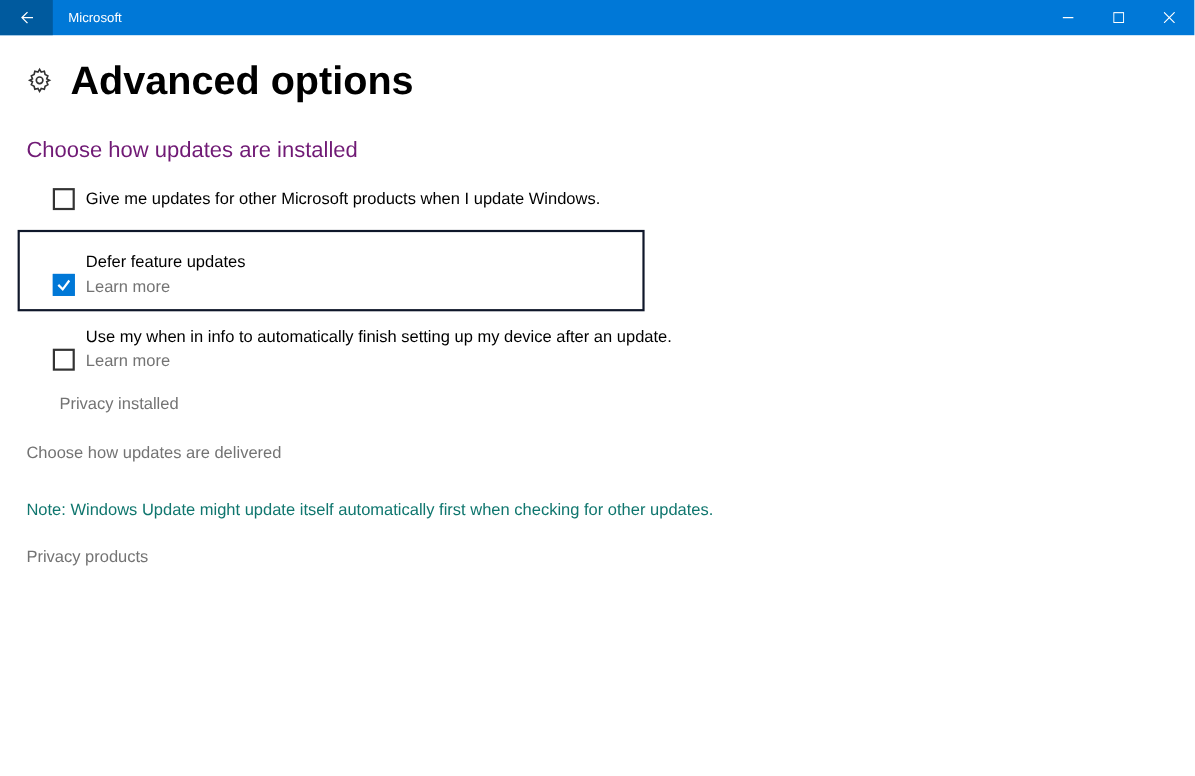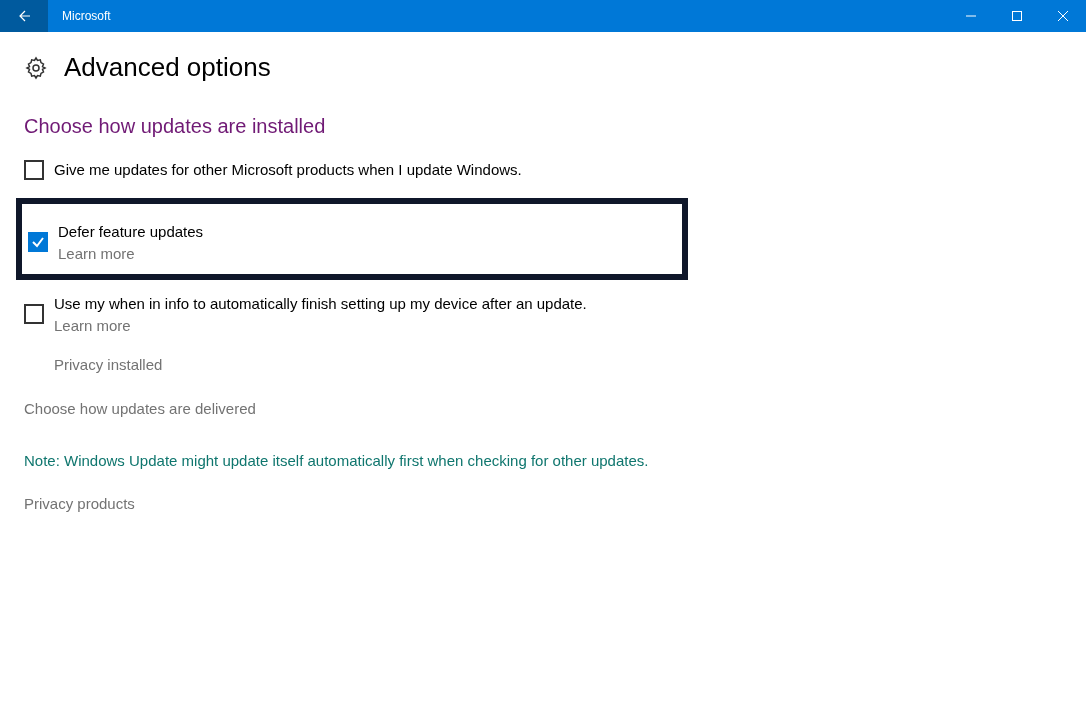--- a/index.html
+++ b/index.html
@@ -56,35 +56,36 @@
       align-items: center;
       gap: 16px;
       margin-bottom: 32px;
     }
     .gear-icon {
       width: 24px;
       height: 24px;
       color: #333333;
     }
     .page-title {
-      font-size: 26px;
-      font-weight: 400;
+      font-size: 36px;
+      font-weight: 700;
       color: #000000;
     }
     .section-title {
       font-size: 20px;
       font-weight: 400;
       color: #701a75;
       margin-bottom: 22px;
     }
     .checkbox-row {
       display: flex;
-      align-items: center;
+      align-items: flex-end;
       gap: 10px;
       margin-bottom: 18px;
+      margin-left: 24px;
     }
     .checkbox {
       width: 20px;
       height: 20px;
       border: 2px solid #333333;
       background: #ffffff;
       flex-shrink: 0;
       cursor: pointer;
       display: flex;
       align-items: center;
@@ -110,25 +111,25 @@
       color: #000000;
       line-height: 20px;
     }
     .link {
       color: #737373;
       font-size: 15px;
       cursor: pointer;
       text-decoration: none;
     }
     .highlight-box {
-      border: 6px solid #0f172a;
+      border: 2px solid #0f172a;
       padding: 18px 6px 12px 6px;
       margin-left: -8px;
       margin-bottom: 14px;
-      width: 672px;
+      width: 570px;
     }
     .highlight-box .checkbox-row {
       margin-bottom: 0;
     }
     .privacy-stmt {
       margin-left: 30px;
       margin-top: 22px;
       margin-bottom: 26px;
     }
     .note-text {

